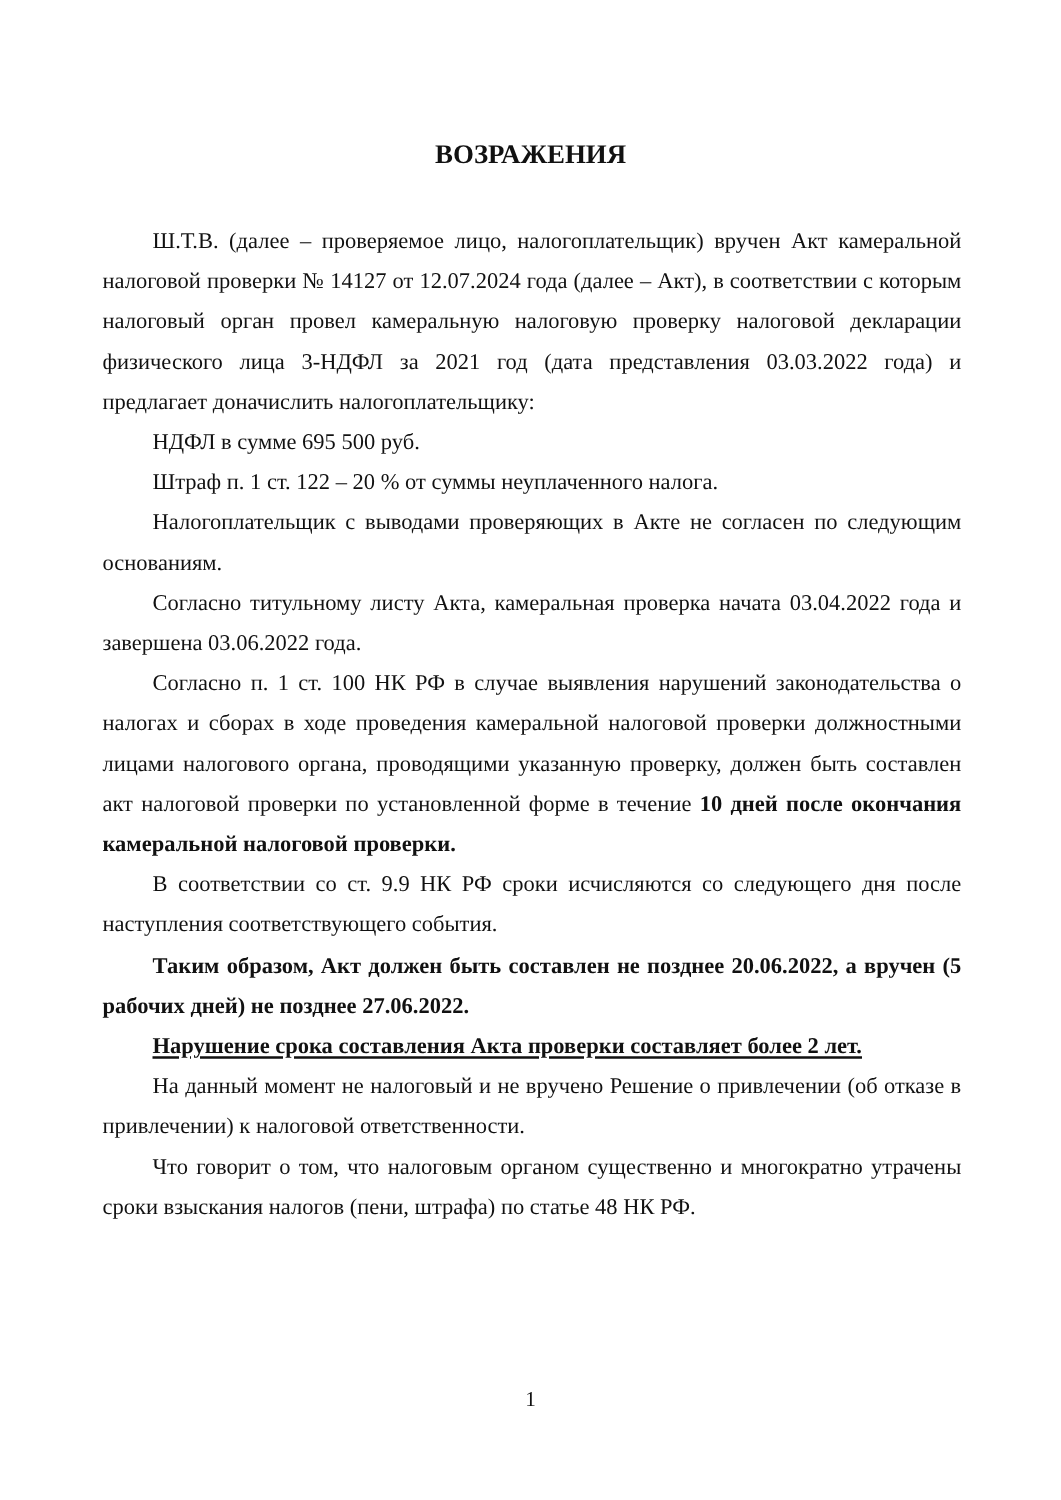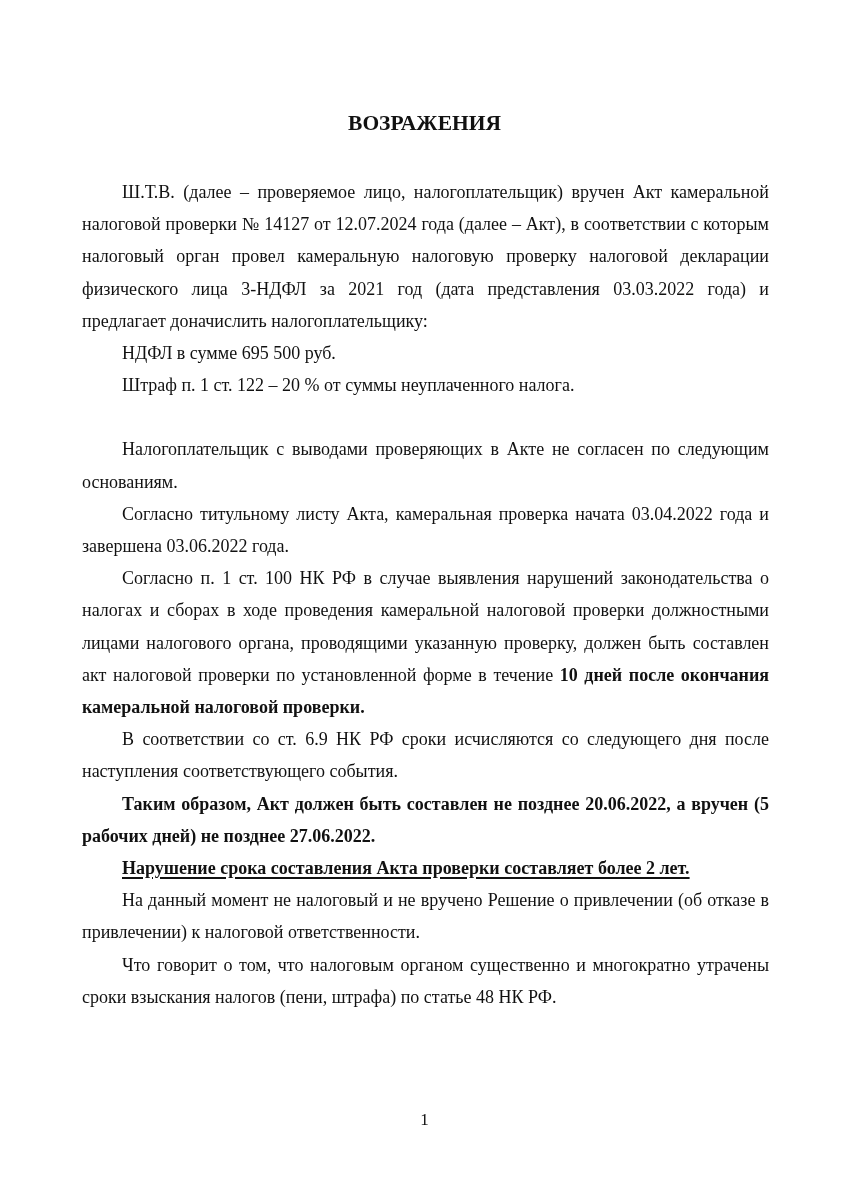--- a/index.html
+++ b/index.html
@@ -16,42 +16,42 @@
     .t1 { top: 80px; margin-top: 28px; }
     .t2 { top: 113px; }
     .body {
       position: absolute; left: 82px; top: 176px; width: 687px;
       font-size: 18px; line-height: 32.2px;
     }
     .p {
       margin: 0; text-indent: 40px; text-align: justify;
       text-align-last: left;
     }
-    .p.gap-before { margin-top: 32px; }
+    .p.gap-before { }
     .b { font-weight: bold; }
     .u { text-decoration: underline; text-decoration-thickness: 2px; text-underline-offset: 3px; }
     .pagenum {
       position: absolute; left: 0; width: 849px; top: 1110px; text-align: center;
       font-size: 17px;
     }
   </style>
 </head>
 <body>
 
 <div class="page">
   <div class="title t1">ВОЗРАЖЕНИЯ</div>
 
   <div class="body">
     <p class="p">Ш.Т.В. (далее – проверяемое лицо, налогоплательщик) вручен Акт камеральной налоговой проверки № 14127 от 12.07.2024 года (далее – Акт), в соответствии с которым налоговый орган провел камеральную налоговую проверку налоговой декларации физического лица 3-НДФЛ за 2021 год (дата представления 03.03.2022 года) и предлагает доначислить налогоплательщику:</p>
     <p class="p">НДФЛ в сумме 695 500 руб.</p>
     <p class="p">Штраф п. 1 ст. 122 – 20 % от суммы неуплаченного налога.</p>
     <p class="p gap-before">Налогоплательщик с выводами проверяющих в Акте не согласен по следующим основаниям.</p>
     <p class="p">Согласно титульному листу Акта, камеральная проверка начата 03.04.2022 года и завершена 03.06.2022 года.</p>
     <p class="p"><span>Согласно п. 1 ст. 100 НК РФ в случае выявления нарушений законодательства о налогах и сборах в ходе проведения камеральной налоговой проверки должностными лицами налогового органа, проводящими указанную проверку, должен быть составлен акт налоговой проверки по установленной форме в течение </span><span class="b">10 дней после окончания камеральной налоговой проверки.</span></p>
-    <p class="p">В соответствии со ст. 6.9 НК РФ сроки исчисляются со следующего дня после наступления соответствующего события.</p>
+    <p class="p">В соответствии со ст. 9.9 НК РФ сроки исчисляются со следующего дня после наступления соответствующего события.</p>
     <p class="p b">Таким образом, Акт должен быть составлен не позднее 20.06.2022, а вручен (5 рабочих дней) не позднее 27.06.2022.</p>
     <p class="p b"><span class="u">Нарушение срока составления Акта проверки составляет более 2 лет.</span></p>
     <p class="p">На данный момент не налоговый и не вручено Решение о привлечении (об отказе в привлечении) к налоговой ответственности.</p>
     <p class="p">Что говорит о том, что налоговым органом существенно и многократно утрачены сроки взыскания налогов (пени, штрафа) по статье 48 НК РФ.</p>
   </div>
 
   <div class="pagenum">1</div>
 </div>
 
 </body></html>

